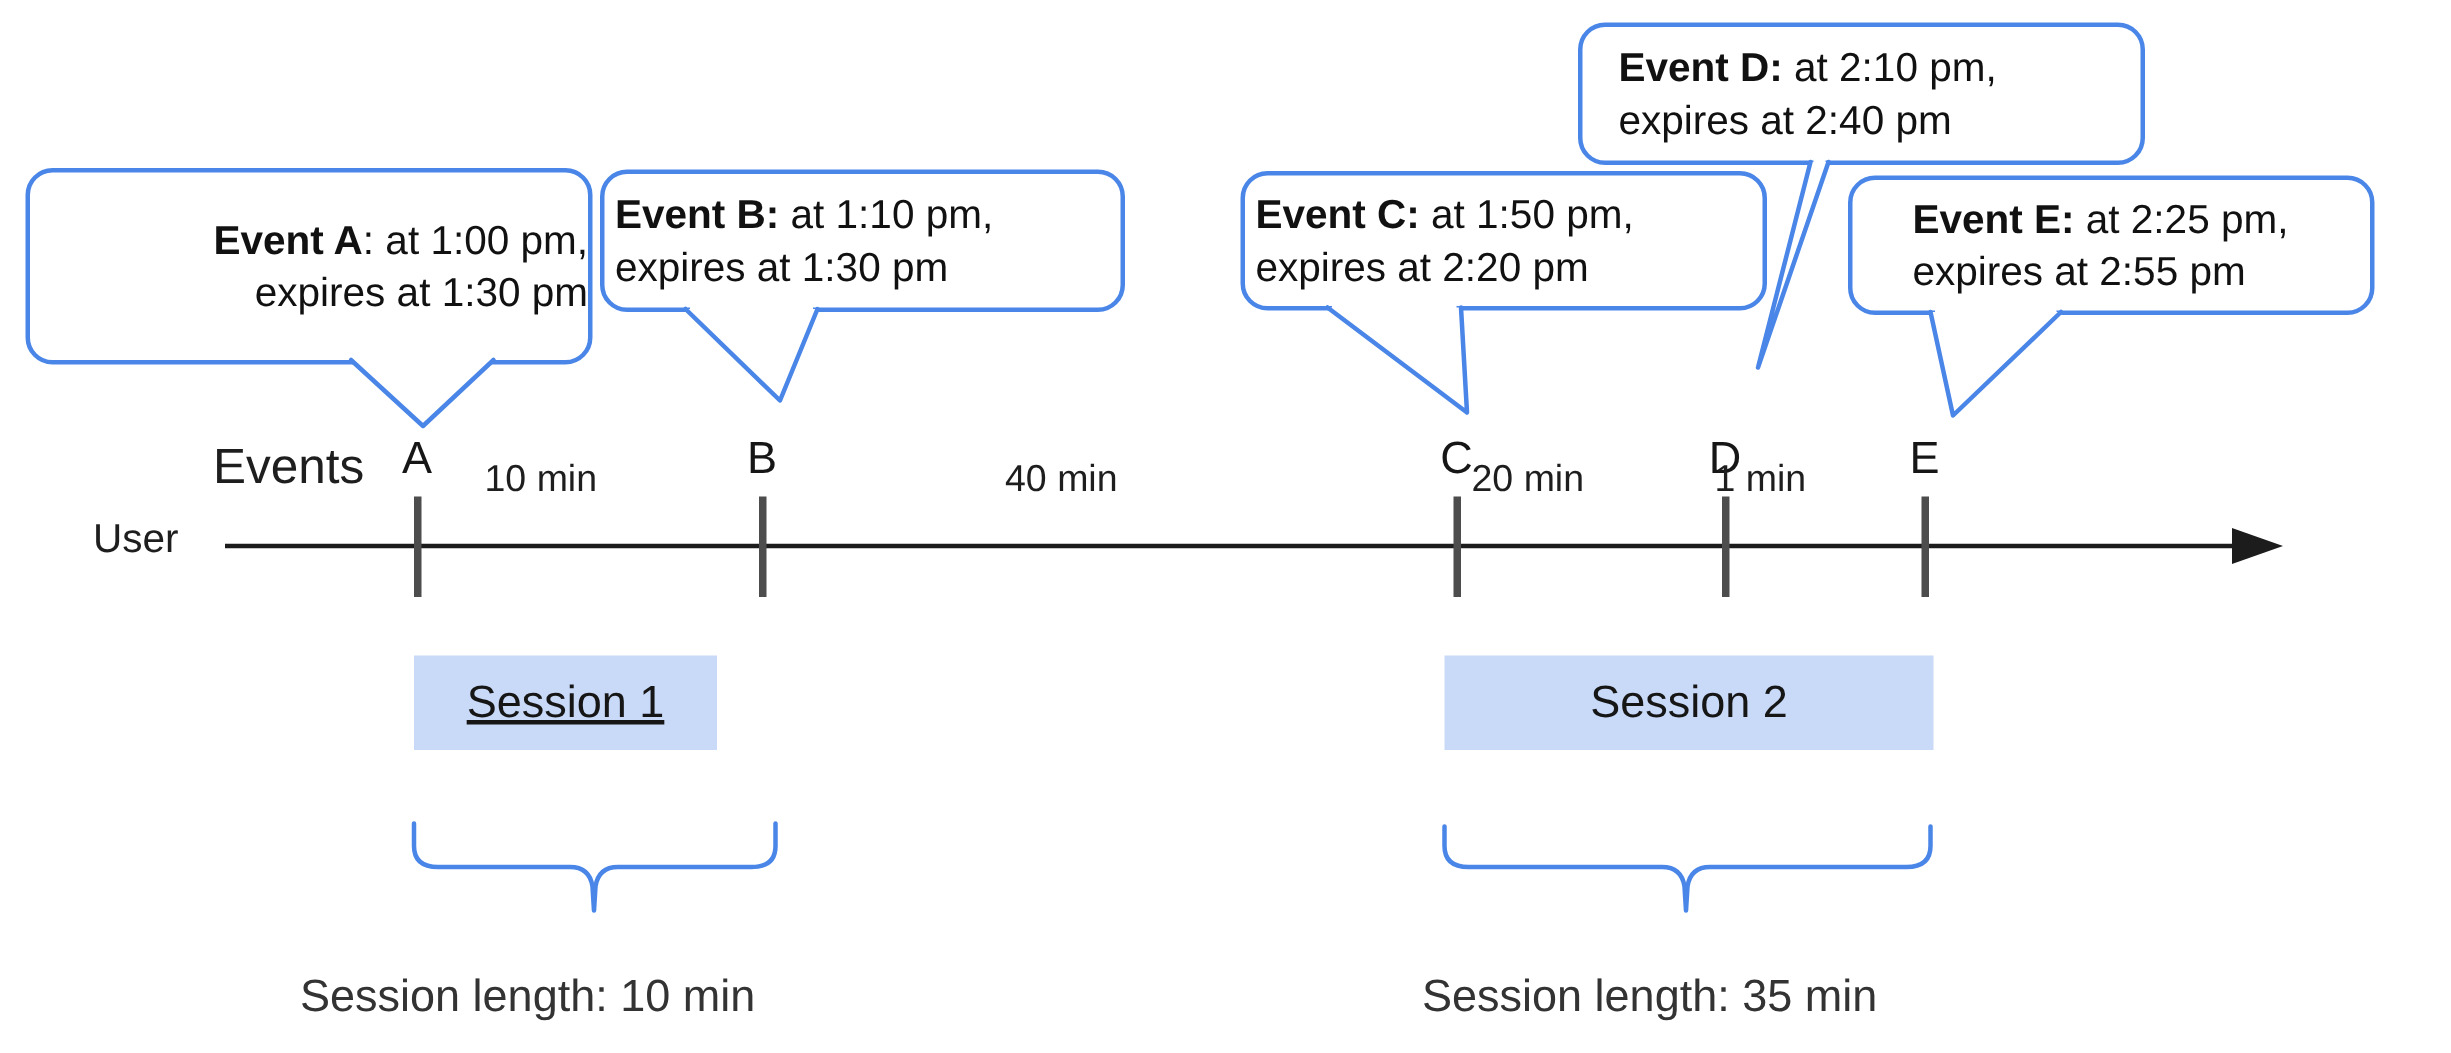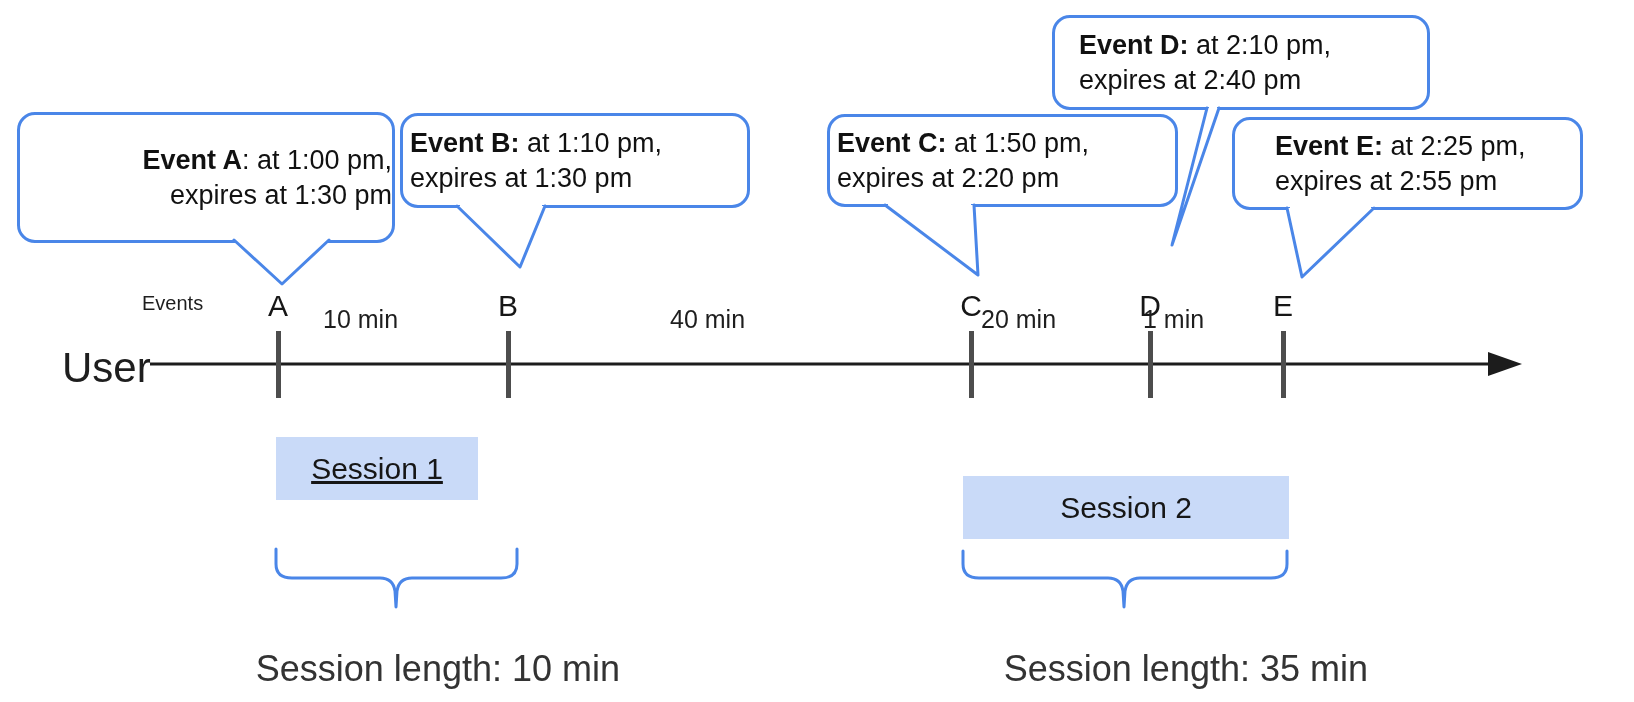--- a/index.html
+++ b/index.html
@@ -16,39 +16,39 @@
   .bubble b{font-weight:700;}
   .bubble .line{display:block;white-space:nowrap;}
 
   .bubble-a{left:17px;top:112px;width:378px;height:131px;padding-left:26px;align-items:flex-end;}
   .bubble-b{left:400px;top:113px;width:350px;height:95px;padding-left:7px;}
   .bubble-c{left:827px;top:114px;width:351px;height:93px;padding-left:7px;}
   .bubble-d{left:1052px;top:15px;width:378px;height:95px;padding-left:24px;}
   .bubble-e{left:1232px;top:117px;width:351px;height:93px;padding-left:40px;}
 
   
-  .user-label{position:absolute;left:62px;top:344px;font-size:42px;color:#1e1e1e;}
-  .events-label{position:absolute;left:142px;top:292px;font-size:20px;color:#1e1e1e;}
+  .user-label{position:absolute;left:62px;top:344px;font-size:27px;color:#1e1e1e;}
+  .events-label{position:absolute;left:142px;top:292px;font-size:33px;color:#1e1e1e;}
 
   .evt-letter{position:absolute;width:44px;top:289px;text-align:center;font-size:30px;color:#161616;}
   .letter-a{left:256px;} .letter-b{left:486px;} .letter-c{left:949px;} .letter-d{left:1128px;} .letter-e{left:1261px;}
 
   .interval{position:absolute;width:140px;top:305px;text-align:left;font-size:25px;color:#1e1e1e;}
   .interval-ab{left:323px;} .interval-bc{left:670px;} .interval-cd{left:981px;} .interval-de{left:1143px;}
 
   
   .session-bar{
     position:absolute;top:437px;height:63px;background:#c9daf8;
     display:flex;align-items:center;justify-content:center;
     font-size:30px;color:#161616;
   }
   .session-1{left:276px;width:202px;text-decoration:underline;}
-  .session-2{left:963px;width:326px;margin-top:39px;}
+  .session-2{left:963px;width:326px;}
 
-  .session-length{position:absolute;top:648px;width:420px;text-align:right;font-size:36px;color:#333;}
+  .session-length{position:absolute;top:648px;width:420px;text-align:left;font-size:30px;color:#333;}
   .length-1{left:200px;}
   .length-2{left:948px;}
 
   svg.overlay{position:absolute;left:0;top:0;pointer-events:none;}
 </style>
 </head>
 <body>
 
 <div id="canvas">
 

